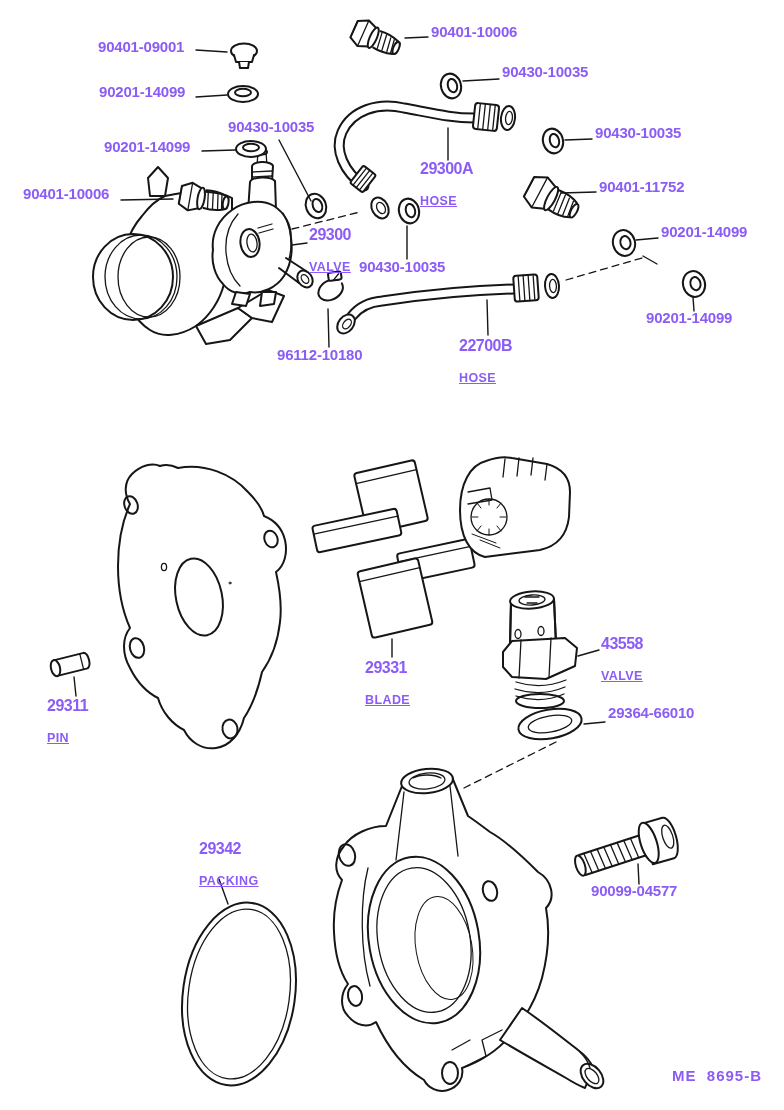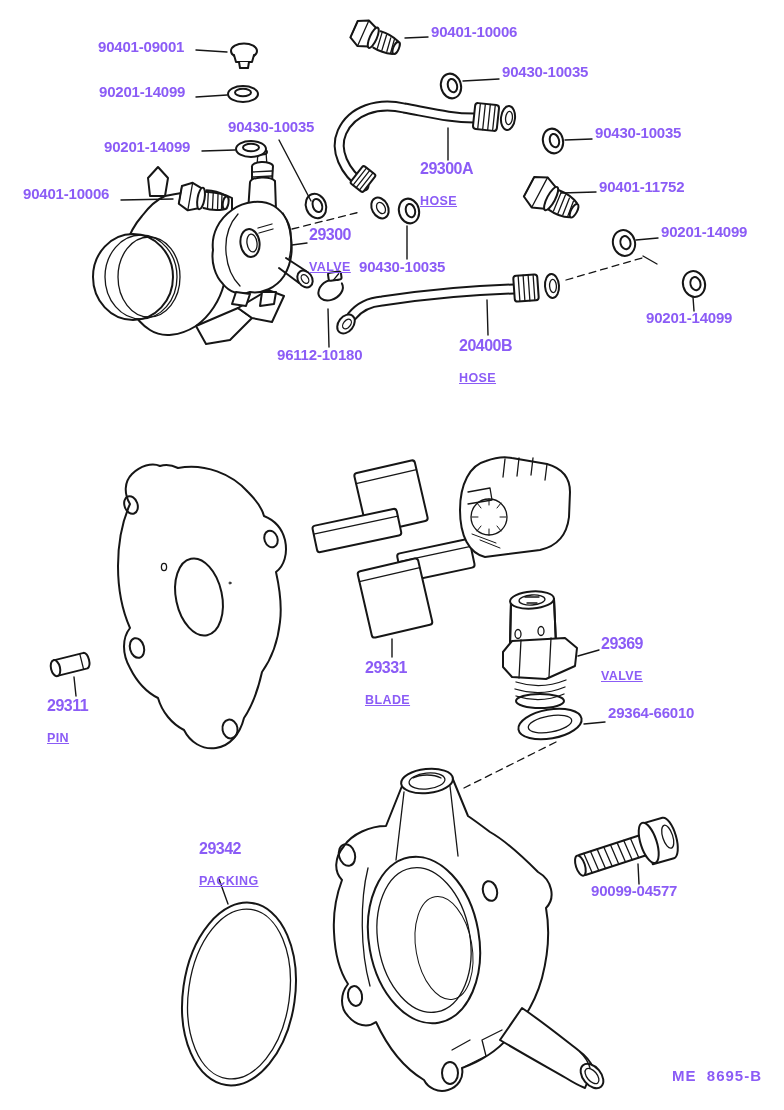--- a/index.html
+++ b/index.html
@@ -280,22 +280,22 @@
 <div class="lbl" style="left:431px;top:24px"><span class="pn">90401-10006</span></div>
 <div class="lbl" style="left:502px;top:64px"><span class="pn">90430-10035</span></div>
 <div class="lbl" style="left:420px;top:161px"><span class="pn-lg">29300A</span><span class="sub">HOSE</span></div>
 <div class="lbl" style="left:595px;top:125px"><span class="pn">90430-10035</span></div>
 <div class="lbl" style="left:599px;top:179px"><span class="pn">90401-11752</span></div>
 <div class="lbl" style="left:23px;top:186px"><span class="pn">90401-10006</span></div>
 <div class="lbl" style="left:309px;top:227px"><span class="pn-lg">29300</span><span class="sub">VALVE</span></div>
 <div class="lbl" style="left:661px;top:224px"><span class="pn">90201-14099</span></div>
 <div class="lbl" style="left:359px;top:259px"><span class="pn">90430-10035</span></div>
 <div class="lbl" style="left:646px;top:310px"><span class="pn">90201-14099</span></div>
-<div class="lbl" style="left:459px;top:338px"><span class="pn-lg">20400B</span><span class="sub">HOSE</span></div>
+<div class="lbl" style="left:459px;top:338px"><span class="pn-lg">22700B</span><span class="sub">HOSE</span></div>
 <div class="lbl" style="left:277px;top:347px"><span class="pn">96112-10180</span></div>
 <div class="lbl" style="left:47px;top:698px"><span class="pn-lg">29311</span><span class="sub">PIN</span></div>
 <div class="lbl" style="left:365px;top:660px"><span class="pn-lg">29331</span><span class="sub">BLADE</span></div>
-<div class="lbl" style="left:601px;top:636px"><span class="pn-lg">29369</span><span class="sub">VALVE</span></div>
+<div class="lbl" style="left:601px;top:636px"><span class="pn-lg">43558</span><span class="sub">VALVE</span></div>
 <div class="lbl" style="left:608px;top:705px"><span class="pn">29364-66010</span></div>
 <div class="lbl" style="left:199px;top:841px"><span class="pn-lg">29342</span><span class="sub">PACKING</span></div>
 <div class="lbl" style="left:591px;top:883px"><span class="pn">90099-04577</span></div>
 <div class="lbl code" style="left:672px;top:1068px">ME  8695-B</div>
 </div>
 
 </body></html>

